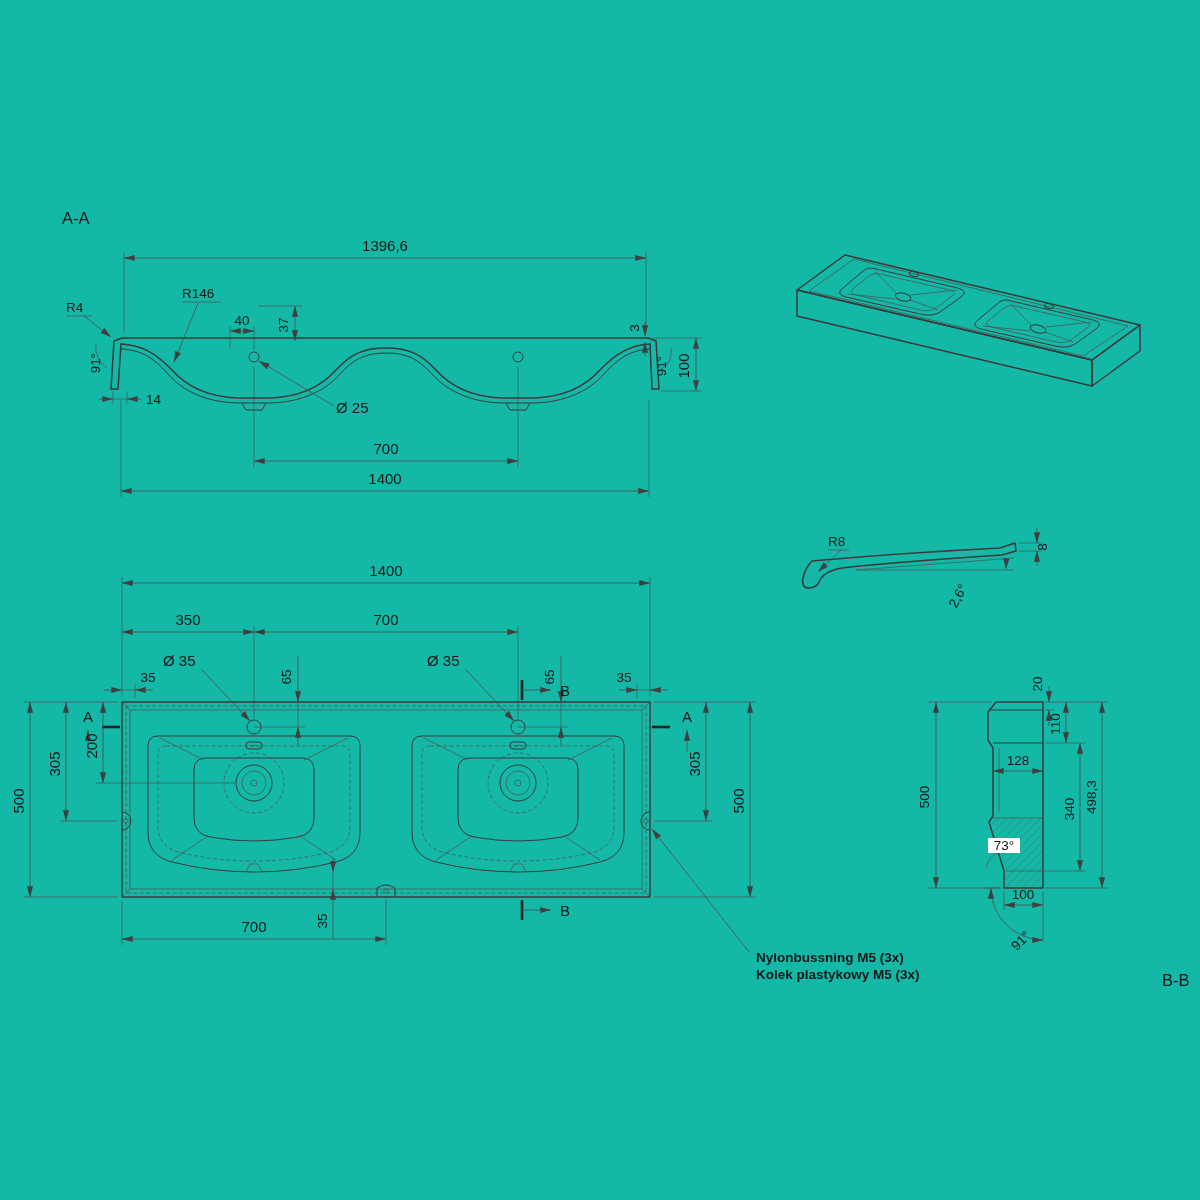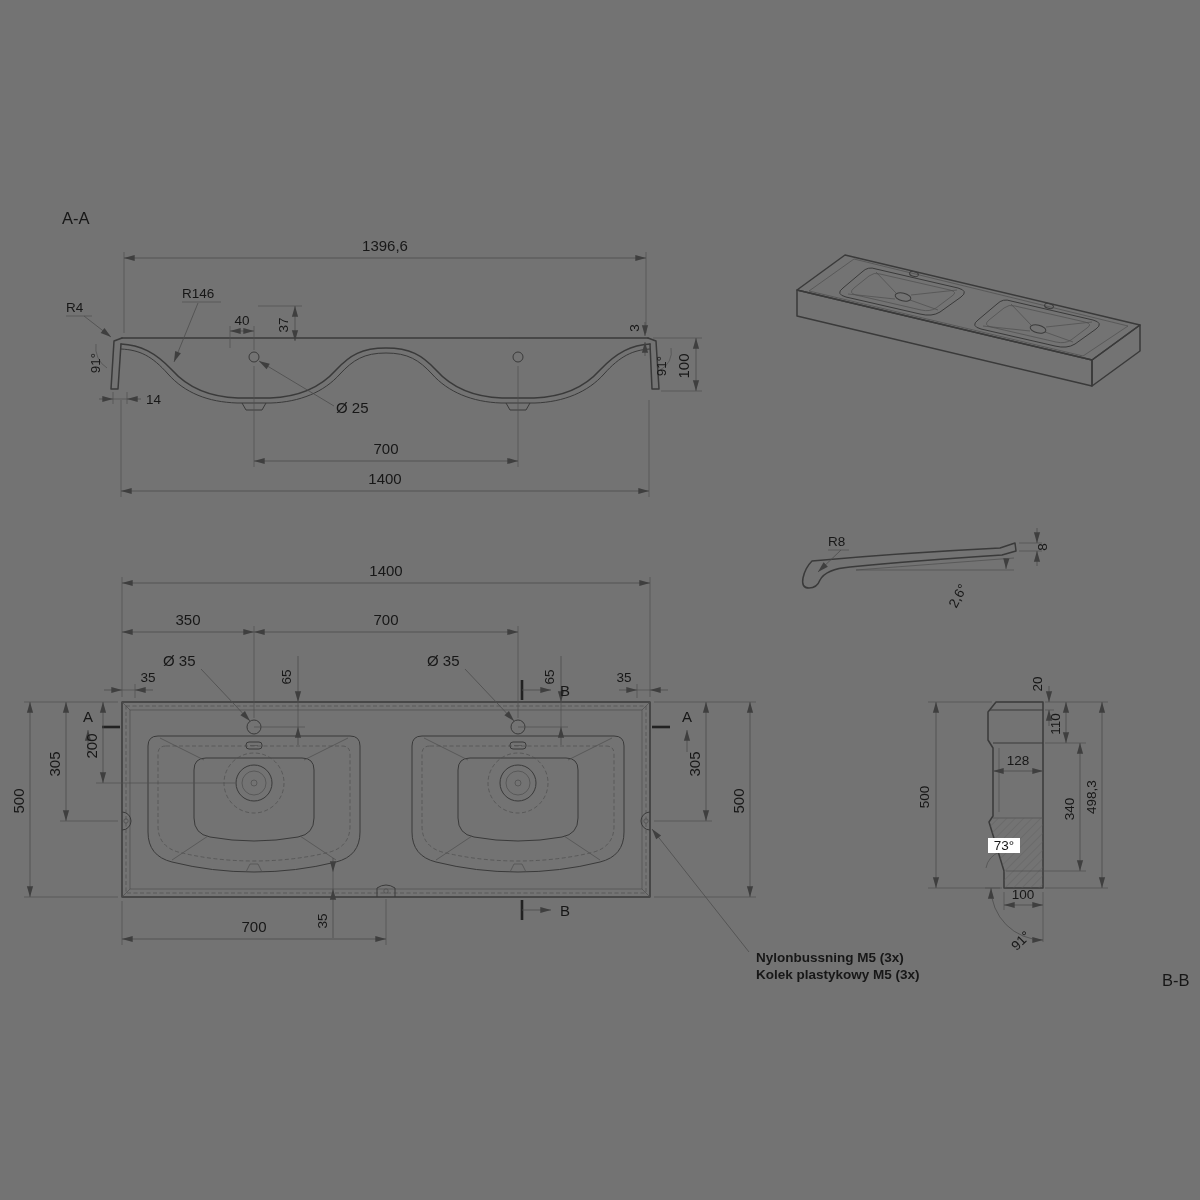--- a/index.html
+++ b/index.html
@@ -1,16 +1,16 @@
 <!DOCTYPE html>
 <html><head>
 <meta charset="utf-8">
 <style>
   html,body{margin:0;padding:0;background:#fff;}
-  .sheet{position:relative;width:1200px;height:1200px;background:#737373;overflow:hidden;
+  .sheet{position:relative;width:1200px;height:1200px;background:#14b8a6;overflow:hidden;
          font-family:"Liberation Sans",sans-serif;}
   svg{display:block;}
   svg text{font-family:"Liberation Sans",sans-serif;fill:#171717;}
   .t14{font-size:13.5px;}
   .t15{font-size:15px;}
   .t16{font-size:16.5px;}
   .bold{font-weight:bold;}
   .ol{fill:none;stroke:#3a3a3a;stroke-width:1.5;stroke-linejoin:round;stroke-linecap:round;}
   .tn{fill:none;stroke:#3a3a3a;stroke-width:1;stroke-linejoin:round;}
   .xl{fill:none;stroke:#4d4d4d;stroke-width:0.7;}

